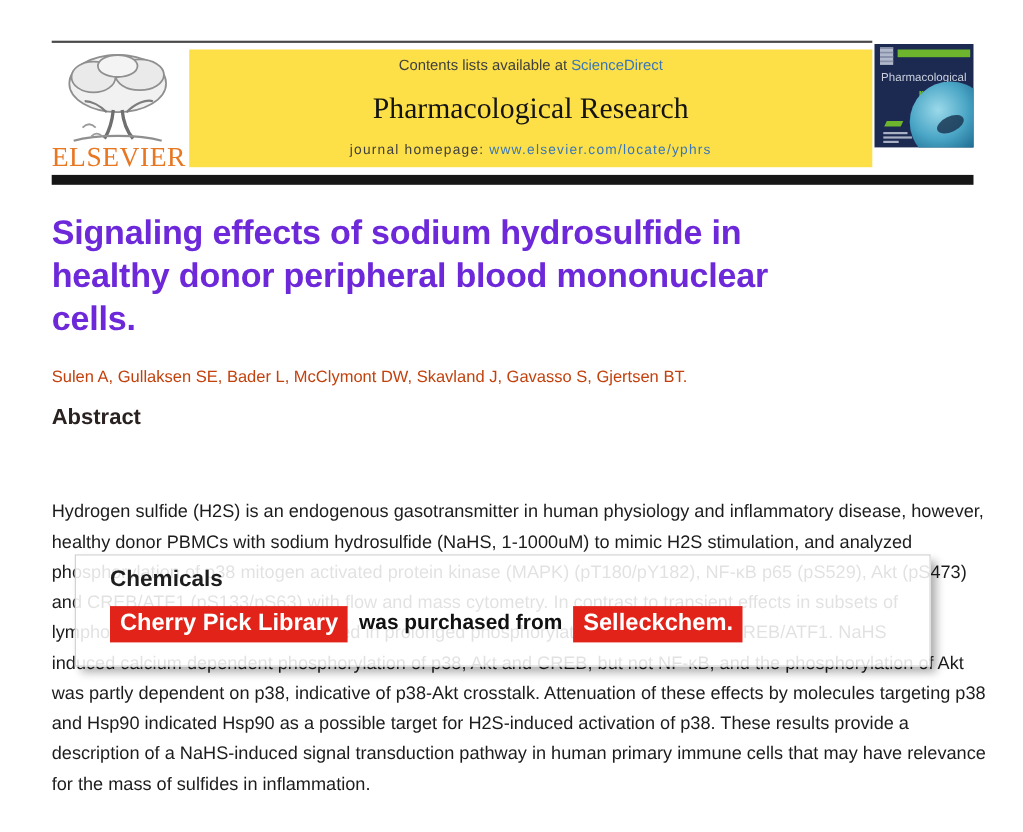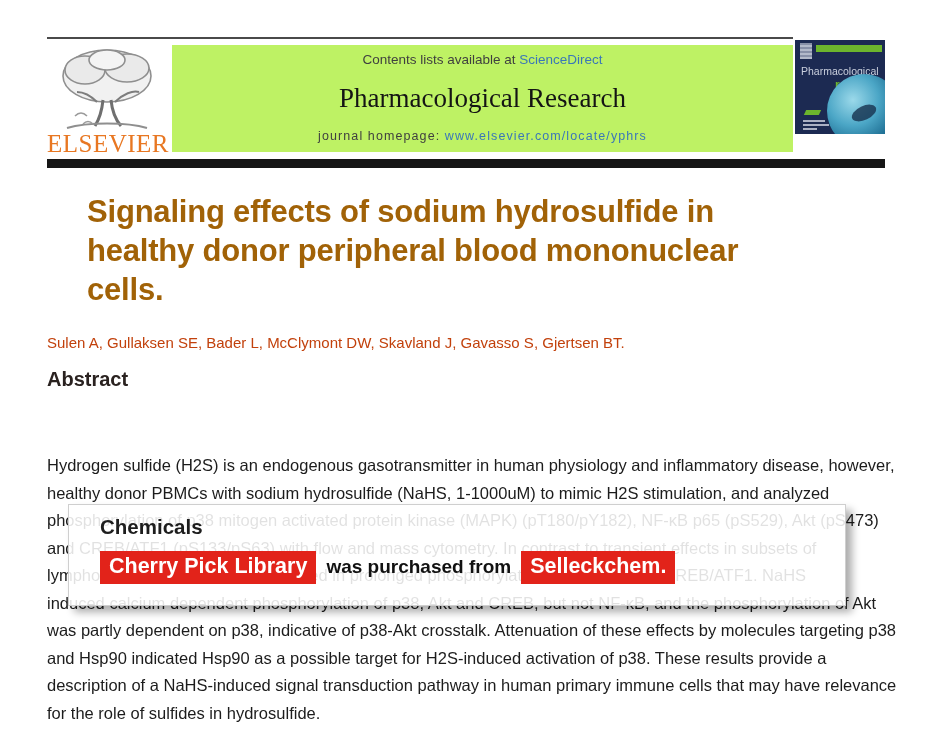--- a/index.html
+++ b/index.html
@@ -10,21 +10,21 @@
   
   .top-rule   { position:absolute; left:47px; top:37px; width:746px; height:2px; background:#4a4a4a; }
   .black-bar  { position:absolute; left:47px; top:159px; width:838px; height:9px; background:#161616; }
 
   .logo-block { position:absolute; left:47px; top:44px; width:122px; height:114px; }
   .tree       { position:absolute; left:6px; top:2px; }
   .elsevier-word { position:absolute; left:0; bottom:0; font-family:"Liberation Serif", serif;
                    font-size:25px; color:#e87722; letter-spacing:0.5px; }
 
   .center-block { position:absolute; left:172px; top:45px; width:621px; height:107px;
-                  background:#bef264; display:flex; flex-direction:column;
+                  background:#fde047; display:flex; flex-direction:column;
                   justify-content:space-between; align-items:center; padding:7px 0 9px; }
   .contents-line { font-size:13.5px; color:#3f3f3f; }
   .link-blue     { color:#3a77b8; text-decoration:none; cursor:pointer; }
   .journal-name  { font-family:"Liberation Serif", serif; font-size:27px; color:#141414; }
   .homepage-line { font-size:12.5px; letter-spacing:1.1px; color:#3f3f3f; }
 
   .cover { position:absolute; left:795px; top:40px; width:90px; height:94px;
            background:#1c2a52; overflow:hidden; }
   .cover-mark     { position:absolute; left:5px; top:3px; width:12px; height:16px;
                     background:#cdd3e0; opacity:.85;
@@ -39,21 +39,21 @@
   .cover-micro1 { top:80px; width:22px; }
   .cover-micro2 { top:84px; width:26px; }
   .cover-micro3 { top:88px; width:14px; }
   .cover-sphere { position:absolute; right:-16px; bottom:-14px; width:74px; height:74px; border-radius:50%;
                   background:radial-gradient(circle at 35% 35%, #9bd9ea 0%, #4ba6c6 38%, #1e6e93 68%, #123f5b 100%); }
   .cover-sphere-dark { position:absolute; right:8px; bottom:14px; width:26px; height:14px; border-radius:50%;
                   background:#16314d; transform:rotate(-25deg); opacity:.8; }
 
   
   .title { position:absolute; left:47px; top:192px; width:840px; font-size:31px; font-weight:bold;
-           color:#a16207; line-height:39px; letter-spacing:-0.2px;margin-left:40px; }
+           color:#6d28d9; line-height:39px; letter-spacing:-0.2px; }
   .authors { position:absolute; left:47px; top:334px; font-size:15px; color:#c2410c; }
   .abstract-heading { position:absolute; left:47px; top:368px; font-size:20px; font-weight:bold; color:#2a2220; }
   .abstract { position:absolute; left:47px; top:404px; width:840px; font-size:16.5px;
               line-height:27.5px; color:#1c1c1c;margin-top:48px; }
   .abstract div { white-space:nowrap; }
 
   
   .popup { position:absolute; left:68px; top:504px; width:778px; height:102px;
            background:rgba(255,255,255,0.87); border:1px solid #cfcfcf;
            box-shadow:6px 6px 8px rgba(0,0,0,0.33); z-index:5; }
@@ -120,21 +120,21 @@
   <div class="abstract">
     <div>Hydrogen sulfide (H2S) is an endogenous gasotransmitter in human physiology and inflammatory disease, however,</div>
     <div>healthy donor PBMCs with sodium hydrosulfide (NaHS, 1-1000uM) to mimic H2S stimulation, and analyzed</div>
     <div>phosphorylation of p38 mitogen activated protein kinase (MAPK) (pT180/pY182), NF-κB p65 (pS529), Akt (pS473)</div>
     <div>and CREB/ATF1 (pS133/pS63) with flow and mass cytometry. In contrast to transient effects in subsets of</div>
     <div>lymphocytes, NaHS exposure resulted in prolonged phosphorylation of p38, Akt and CREB/ATF1. NaHS</div>
     <div>induced calcium dependent phosphorylation of p38, Akt and CREB, but not NF-κB, and the phosphorylation of Akt</div>
     <div>was partly dependent on p38, indicative of p38-Akt crosstalk. Attenuation of these effects by molecules targeting p38</div>
     <div>and Hsp90 indicated Hsp90 as a possible target for H2S-induced activation of p38. These results provide a</div>
     <div>description of a NaHS-induced signal transduction pathway in human primary immune cells that may have relevance</div>
-    <div>for the role of sulfides in hydrosulfide.</div>
+    <div>for the mass of sulfides in inflammation.</div>
   </div>
 
   <div class="popup">
     <div class="popup-heading">Chemicals</div>
     <div class="popup-row">
       <span class="chip">Cherry Pick Library</span>
       <span class="popup-connector">was purchased from</span>
       <span class="chip">Selleckchem.</span>
     </div>
   </div>

